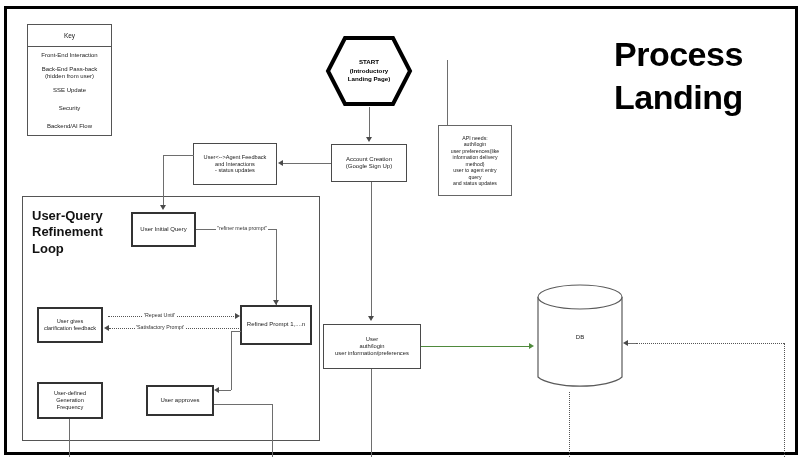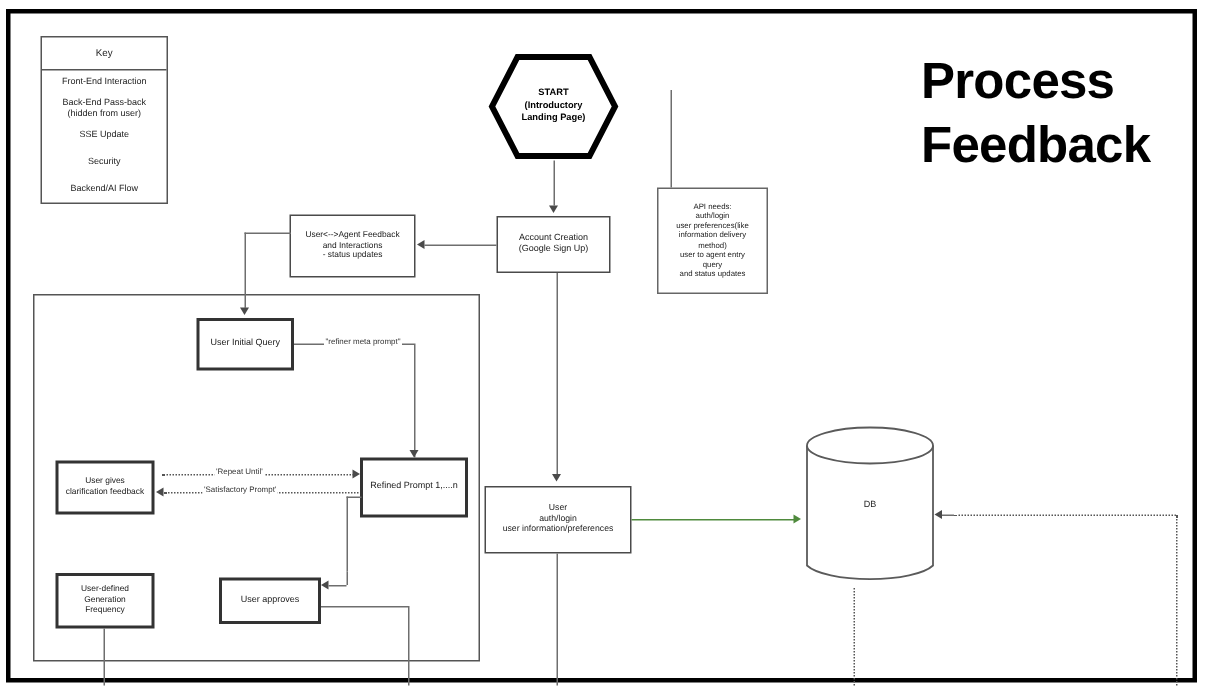--- a/index.html
+++ b/index.html
@@ -71,21 +71,21 @@
   .elabel{position:absolute;font-size:5.3px;color:#333;white-space:nowrap;background:#fff;padding:0 1px;}
 </style>
 </head>
 <body>
 
 <div id="canvas">
 
   <div class="frame"></div>
 
   <div id="title">Process
-Feedback</div>
+Landing</div>
 
   <div class="box" id="key" style="display:block;">
     <div class="krow khead">Key</div>
     <div class="kbody" style="height:calc(100% - 22px);">
       <div class="krow">Front-End Interaction</div>
       <div class="krow">Back-End Pass-back
 (hidden from user)</div>
       <div class="krow">SSE Update</div>
       <div class="krow">Security</div>
       <div class="krow">Backend/AI Flow</div>
@@ -117,20 +117,23 @@
 auth/login
 user preferences(like
 information delivery
 method)
 user to agent entry
 query
 and status updates</div>
   </div>
 
   <div id="loop"></div>
+  <div id="looptitle">User-Query
+Refinement
+Loop</div>
 
   <div class="box thick" id="uiq" style="left:131px;top:212px;width:65px;height:35px;">
     <div class="txt" style="font-size:6px;">User Initial Query</div>
   </div>
 
   <div class="box thick" id="refined" style="left:240px;top:305px;width:72px;height:40px;">
     <div class="txt" style="font-size:6px;">Refined Prompt 1,....n</div>
   </div>
 
   <div class="box thick" id="clarify" style="left:37px;top:307px;width:66px;height:36px;">

